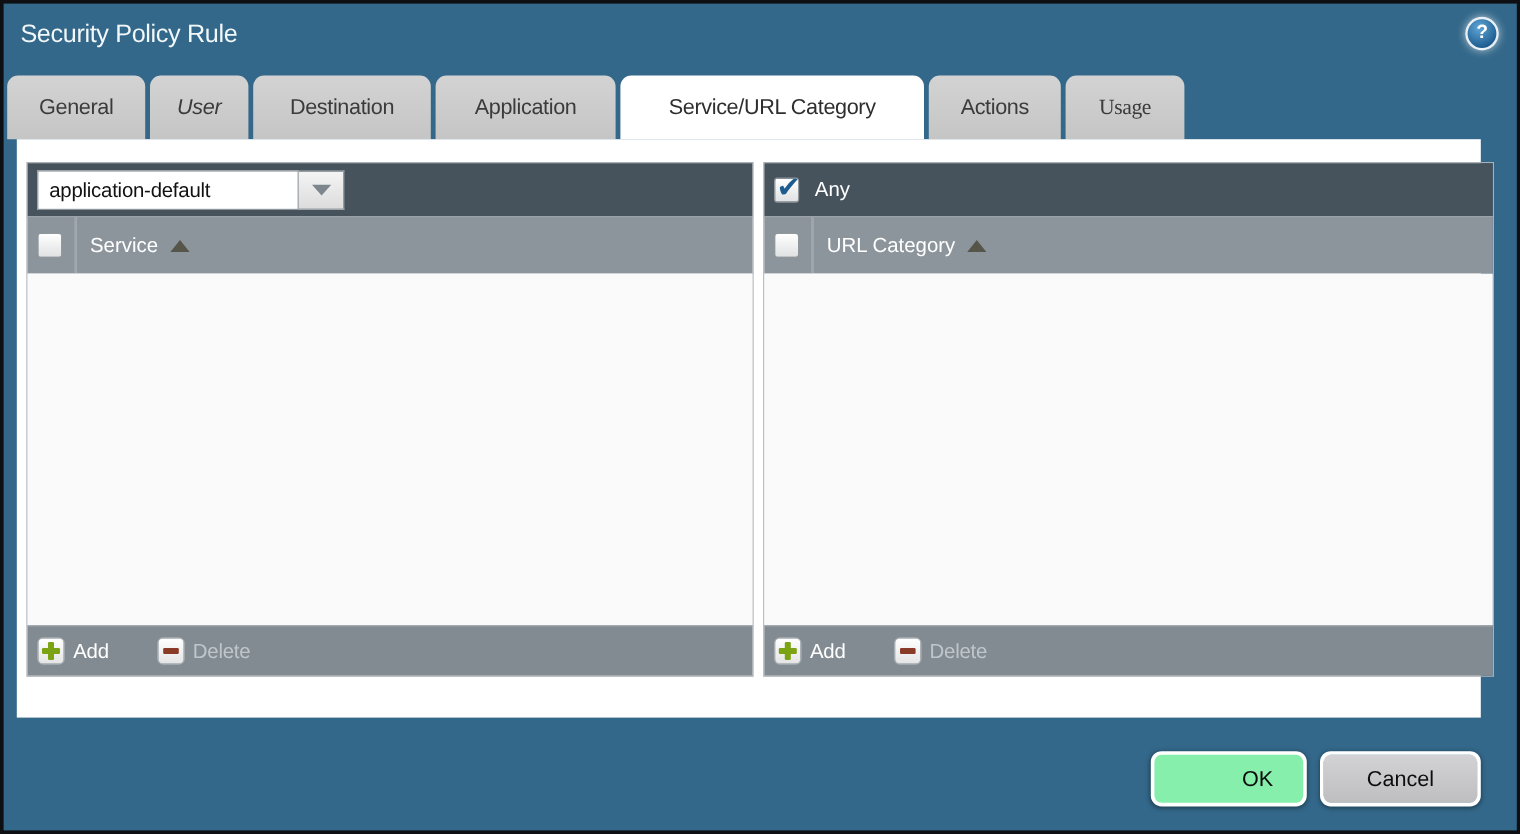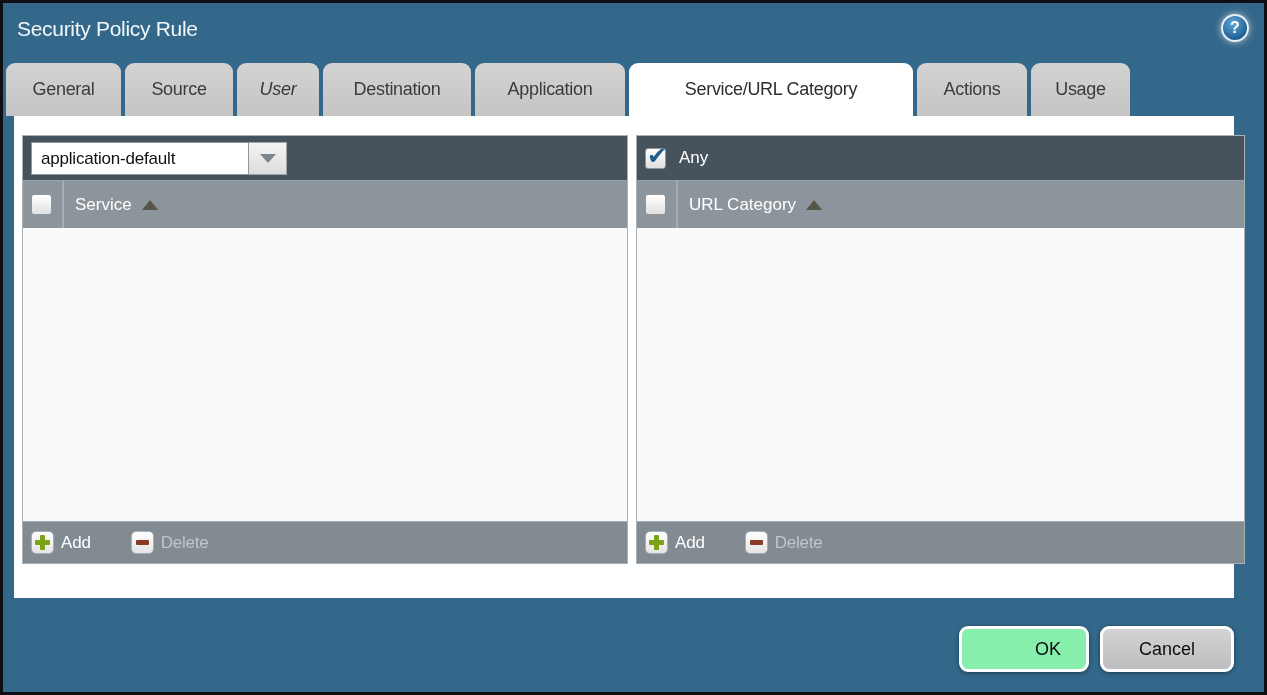--- a/index.html
+++ b/index.html
@@ -63,23 +63,23 @@
   }
   .tab.active {
     background: #ffffff;
     color: #2e2e2e;
   }
   .tab-general      { width: 115px; }
   .tab-source       { width: 108px; }
   .tab-user         { width: 82px; font-style: italic;  }
   .tab-destination  { width: 148px; }
   .tab-application  { width: 150px; }
-  .tab-service      { width: 284px; }
+  .tab-service      { width: 253px; }
   .tab-actions      { width: 110px; }
-  .tab-usage        { width: 99px;  }
+  .tab-usage        { width: 99px; font-family: Liberation Serif, serif;  }
 
   
   .content {
     position: absolute;
     left: 11px; top: 113px;
     width: 1220px; height: 482px;
     background: #ffffff;
   }
   .panel {
     position: absolute;
@@ -257,21 +257,20 @@
 </head>
 <body>
 
 <div class="screen">
 
   <div class="title">Security Policy Rule</div>
   <div class="help-icon">?</div>
 
   <div class="tabs">
     <div class="tab tab-general">General</div>
-    <div class="tab tab-source">Source</div>
     <div class="tab tab-user">User</div>
     <div class="tab tab-destination">Destination</div>
     <div class="tab tab-application">Application</div>
     <div class="tab tab-service active">Service/URL Category</div>
     <div class="tab tab-actions">Actions</div>
     <div class="tab tab-usage">Usage</div>
   </div>
 
   <div class="content">
 

